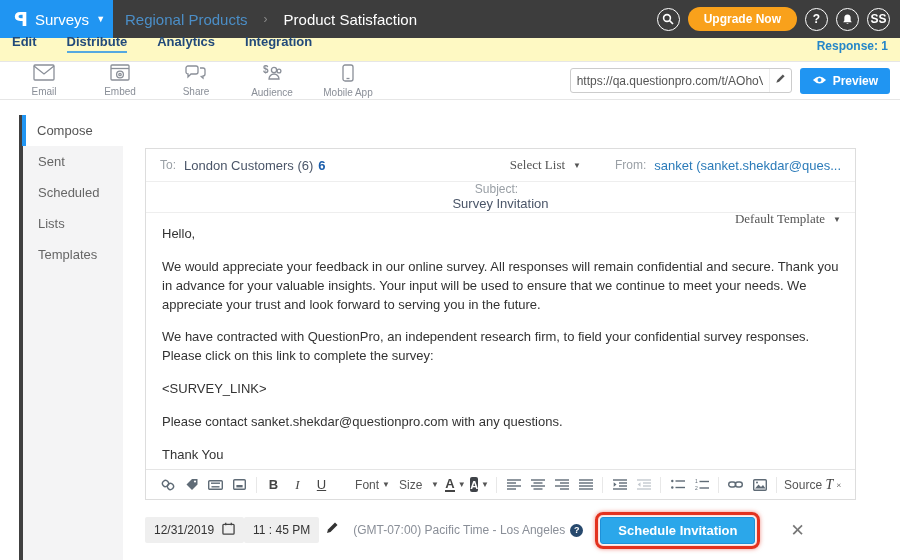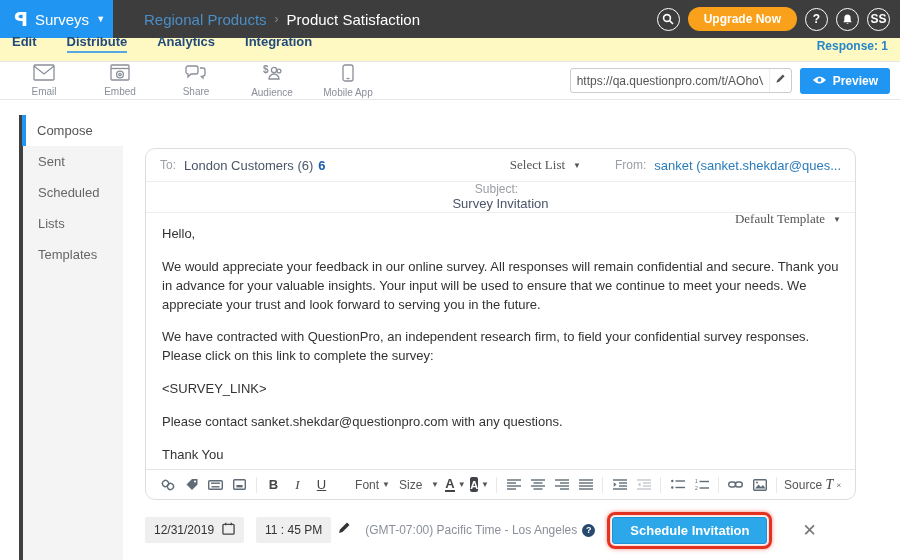--- a/index.html
+++ b/index.html
@@ -5,21 +5,21 @@
   * { margin:0; padding:0; box-sizing:border-box; }
   html,body { width:900px; height:560px; background:#fff; font-family:"Liberation Sans", sans-serif; overflow:hidden; }
   #app { position:relative; width:900px; height:560px; background:#fff; }
 
   
   .header { position:absolute; top:0; left:0; width:900px; height:38px; background:#3d3d3d; display:flex; align-items:center; }
   .logo-area { width:113px; height:38px; background:#2095f2; display:flex; align-items:center; gap:7px; padding-left:14px; flex:none; cursor:pointer; }
   .logo-glyph { color:#fff; font-size:19px; font-weight:bold; transform:scaleX(-1); display:inline-block; font-family:"DejaVu Sans", sans-serif; }
   .logo-text { color:#fff; font-size:15px; }
   .caret { font-size:9px; color:#fff; }
-  .breadcrumb { display:flex; align-items:center; gap:8px; margin-left:31px; font-size:15px; }
+  .breadcrumb { display:flex; align-items:center; gap:16px; margin-left:12px; font-size:15px; }
   .bc-parent { color:#4b8ec7; cursor:pointer; }
   .bc-sep { color:#8a8a8a; font-size:12px; }
   .bc-current { color:#fff; }
   .header-right { margin-left:auto; display:flex; align-items:center; gap:8px; padding-right:10px; }
   .hicon { width:23px; height:23px; border:1.5px solid #fff; border-radius:50%; display:flex; align-items:center; justify-content:center; color:#fff; font-size:12px; font-weight:bold; cursor:pointer; flex:none; }
   .upgrade-btn { background:#f9a11b; color:#fff; font-size:12px; font-weight:bold; border:none; border-radius:12px; padding:5px 16px; cursor:pointer; }
 
   
   .nav-row { position:absolute; top:38px; left:0; width:900px; height:23px; background:#fef9c3; display:flex; align-items:flex-end; padding:8px 12px; }
   .nav-tabs { display:flex; gap:30px; }
@@ -38,21 +38,21 @@
   .url-box input { border:none; outline:none; flex:1; font-size:12px; color:#555; padding:0 6px; font-family:"Liberation Sans", sans-serif; background:transparent; }
   .mini-pencil { width:22px; text-align:center; color:#555; font-size:12px; cursor:pointer; border-left:1px solid #eee; align-self:stretch; line-height:23px; }
   .preview-btn { height:26px; background:#2095f2; color:#fff; border:none; border-radius:3px; font-size:12px; font-weight:bold; display:flex; align-items:center; gap:6px; padding:0 12px; cursor:pointer; }
 
   
   .sidebar { position:absolute; top:115px; left:19px; width:104px; bottom:0; background:#f4f4f5; border-left:4px solid #404040; }
   .side-item { font-size:13px; color:#666; padding:8px 0 8px 15px; cursor:pointer; }
   .side-item.active { background:#fff; color:#555; border-left:4px solid #2095f2; padding-left:11px; margin-left:-1px; }
 
   
-  .panel { position:absolute; left:145px; top:148px; width:711px; height:352px; background:#fff; border:1px solid #ddd; border-radius:10px; display:flex; flex-direction:column; }
+  .panel { position:absolute; left:145px; top:148px; width:711px; height:352px; background:#fff; border:1px solid #ddd; border-radius:0; display:flex; flex-direction:column; }
   .field-row { display:flex; align-items:center; padding:0 14px; border-bottom:1px solid #eee; flex:none; }
   .row-to { height:33px; } .row-subj { height:31px;flex-direction:column; }
   .flabel { font-size:12px; color:#9aa0a6; margin-right:8px; }
   .fvalue { font-size:13px; color:#4a5568; }
   .to-count { font-size:13px; font-weight:bold; color:#1a5dab; margin-left:5px; }
   .right-group { margin-left:auto; display:flex; align-items:center; gap:6px; }
   .dropdown { font-size:13px; color:#555; cursor:pointer; display:flex; align-items:center; gap:8px;font-family:Liberation Serif, serif; }
   .dd-caret { font-size:8px; color:#555; }
   .from-group { display:flex; align-items:center; margin-left:28px; }
   .from-value { font-size:13px; color:#2b7bb9; cursor:pointer; }
@@ -378,21 +378,21 @@
 
   <div class="sched">
     <div class="pill-field">
       <span>12/31/2019</span>
       <span><svg width="13" height="13" viewBox="0 0 14 14">
             <rect x="1" y="2.5" width="12" height="10.5" rx="1" fill="none" stroke="#444" stroke-width="1.4"></rect>
             <line x1="4" y1="0.8" x2="4" y2="3.5" stroke="#444" stroke-width="1.4"></line>
             <line x1="10" y1="0.8" x2="10" y2="3.5" stroke="#444" stroke-width="1.4"></line>
           </svg></span>
     </div>
-    <div class="pill-field" style="margin-left:12px;">
+    <div class="pill-field" style="">
       <span>11 : 45 PM</span>
     </div>
     <span class="pencil-btn">
       <svg width="14" height="14" viewBox="0 0 14 14">
           <path d="M2 12 l1-3.5 7-7 2.5 2.5 -7 7 z" fill="#333" stroke="none"></path>
         </svg>
     </span>
     <span class="tz-text">(GMT-07:00) Pacific Time - Los Angeles</span>
     <span class="help-badge">?</span>
     <span class="sched-ring">

